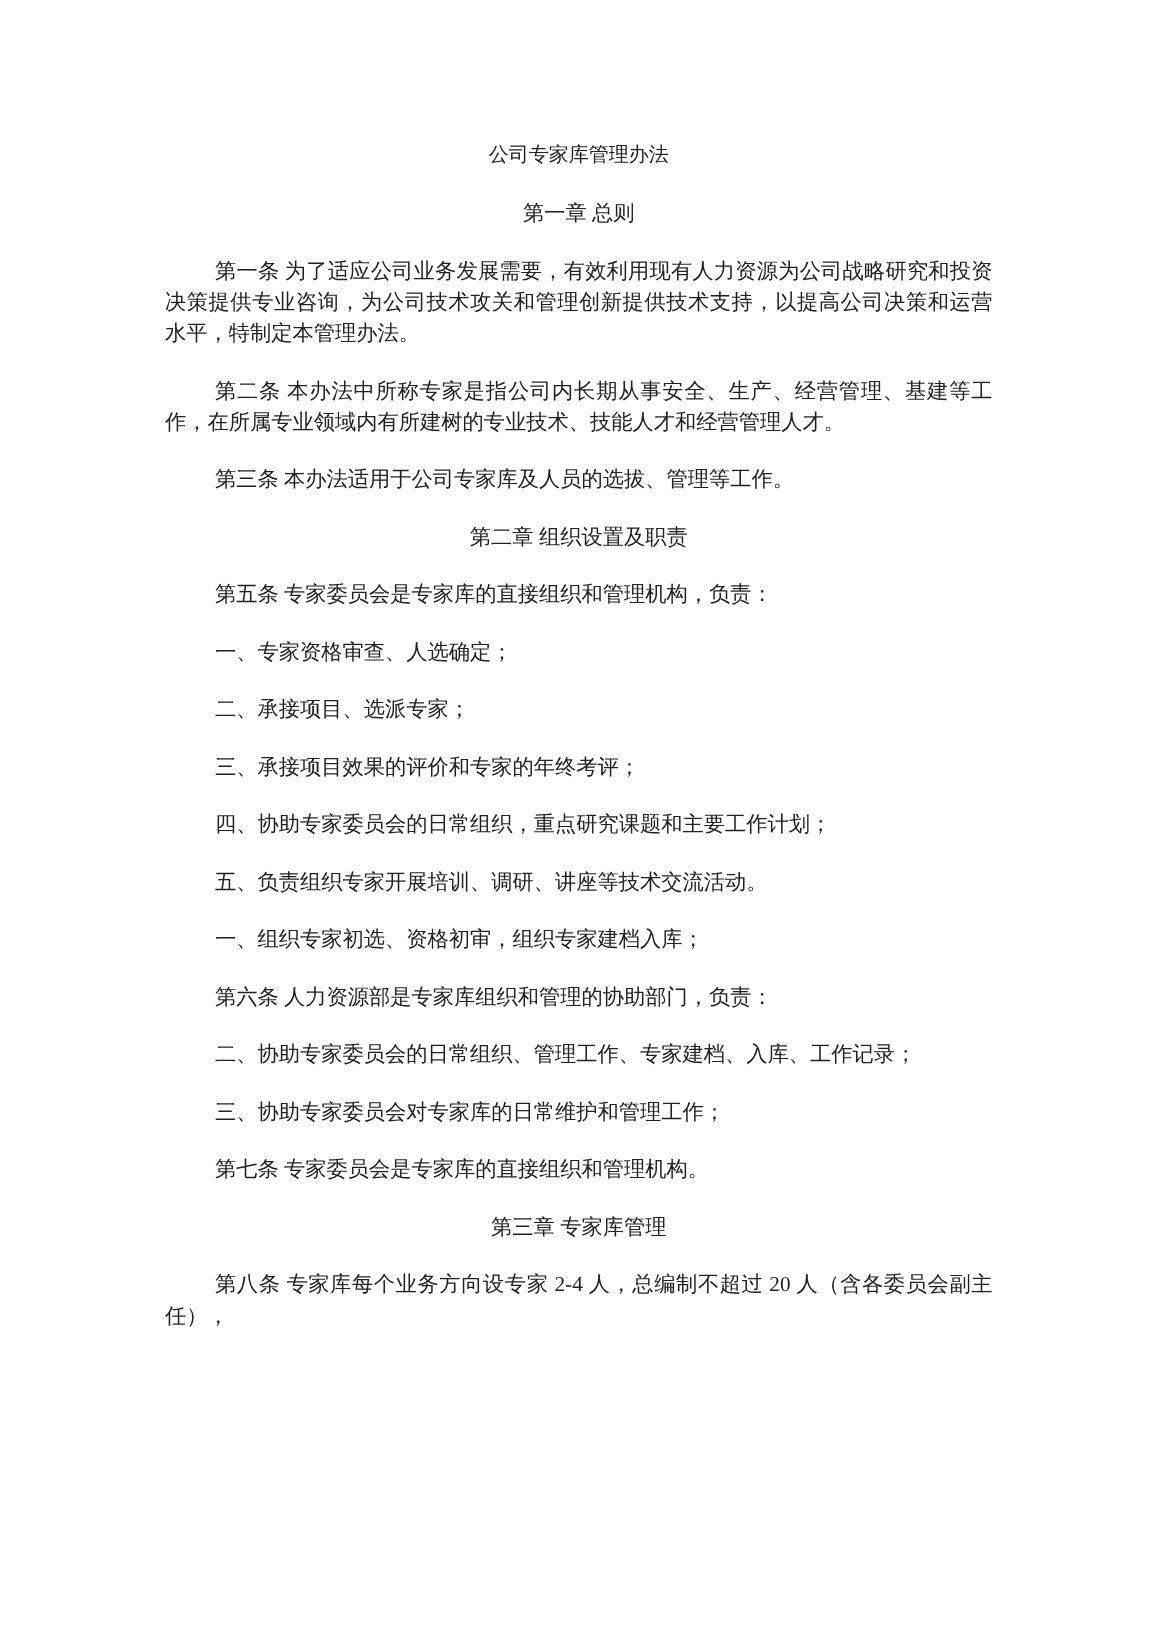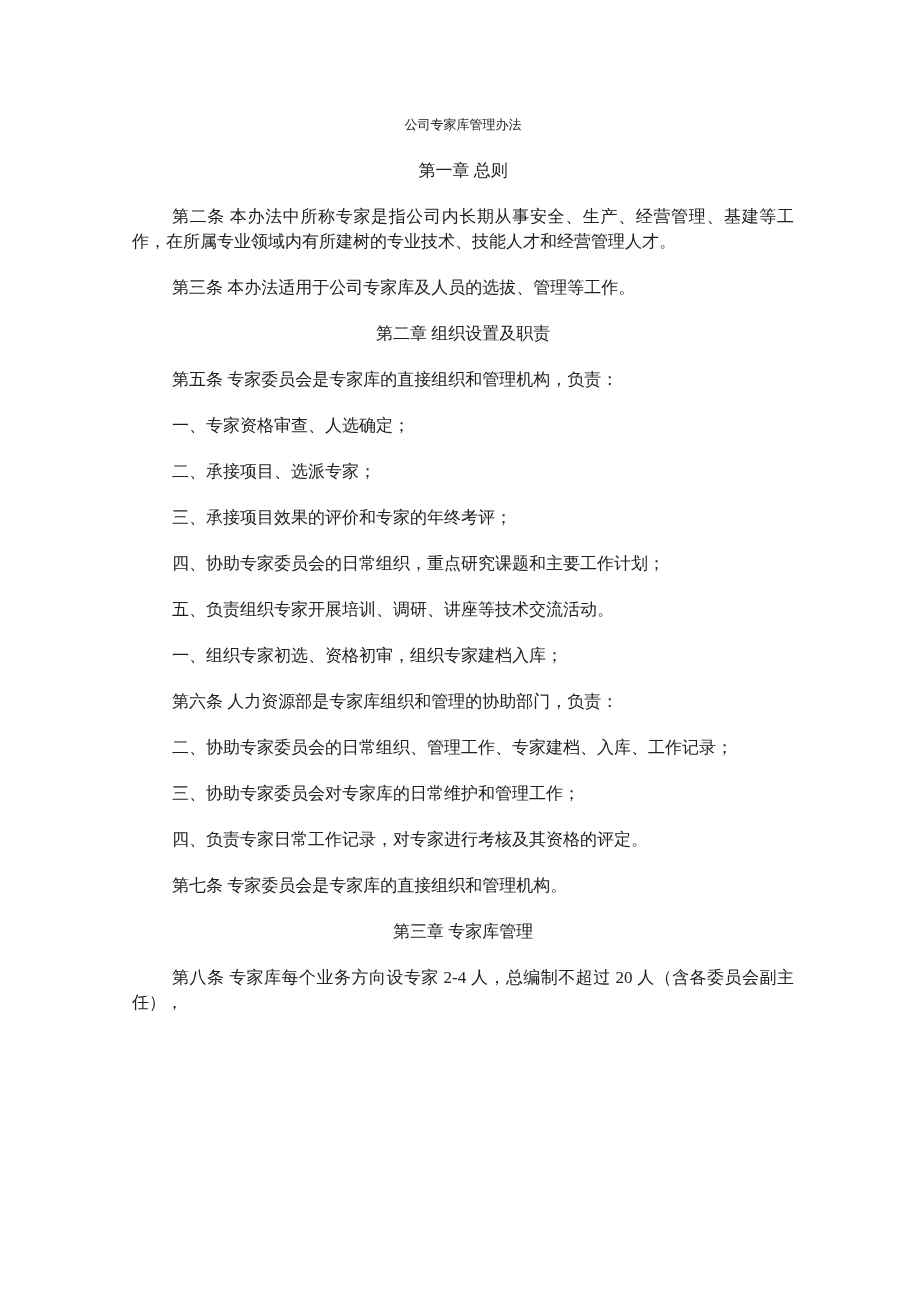--- a/index.html
+++ b/index.html
@@ -18,50 +18,50 @@
     overflow: hidden;
     font-family: "Liberation Serif", "DejaVu Serif", serif;
     font-size: 17px;
     line-height: 25px;
     color: #212121;
   }
   .doc-title {
     margin: 0 0 21px 0;
     text-align: center;
     font-weight: normal;
-    font-size: 13px;
+    font-size: 16px;
   }
   .doc-heading {
     margin: 21px 0;
     text-align: center;
     font-weight: normal;
     font-size: 17px;
   }
   .doc-para {
     margin: 21px 0;
     text-align: justify;
     text-indent: 40px;
   }
 </style>
 </head>
 <body>
 
 <div class="page">
   <p class="doc-title">公司专家库管理办法</p>
   <p class="doc-heading">第一章 总则</p>
+  <p class="doc-para">第一条 为了适应公司业务发展需要，有效利用现有人力资源为公司战略研究和投资决策提供专业咨询，为公司技术攻关和管理创新提供技术支持，以提高公司决策和运营水平，特制定本管理办法。</p>
   <p class="doc-para">第二条 本办法中所称专家是指公司内长期从事安全、生产、经营管理、基建等工作，在所属专业领域内有所建树的专业技术、技能人才和经营管理人才。</p>
   <p class="doc-para">第三条 本办法适用于公司专家库及人员的选拔、管理等工作。</p>
   <p class="doc-heading">第二章 组织设置及职责</p>
   <p class="doc-para">第五条 专家委员会是专家库的直接组织和管理机构，负责：</p>
   <p class="doc-para">一、专家资格审查、人选确定；</p>
   <p class="doc-para">二、承接项目、选派专家；</p>
   <p class="doc-para">三、承接项目效果的评价和专家的年终考评；</p>
   <p class="doc-para">四、协助专家委员会的日常组织，重点研究课题和主要工作计划；</p>
   <p class="doc-para">五、负责组织专家开展培训、调研、讲座等技术交流活动。</p>
   <p class="doc-para">一、组织专家初选、资格初审，组织专家建档入库；</p>
   <p class="doc-para">第六条 人力资源部是专家库组织和管理的协助部门，负责：</p>
   <p class="doc-para">二、协助专家委员会的日常组织、管理工作、专家建档、入库、工作记录；</p>
   <p class="doc-para">三、协助专家委员会对专家库的日常维护和管理工作；</p>
-  <p class="doc-para">四、负责专家日常工作记录，对专家进行考核及其资格的评定。</p>
   <p class="doc-para">第七条 专家委员会是专家库的直接组织和管理机构。</p>
   <p class="doc-heading">第三章 专家库管理</p>
   <p class="doc-para">第八条 专家库每个业务方向设专家 2-4 人，总编制不超过 20 人（含各委员会副主任），</p>
 </div>
 
 </body></html>

